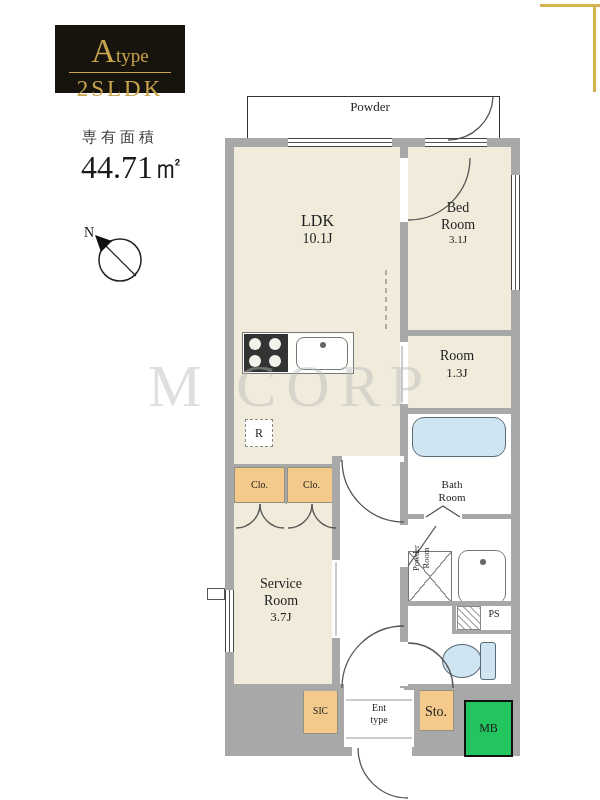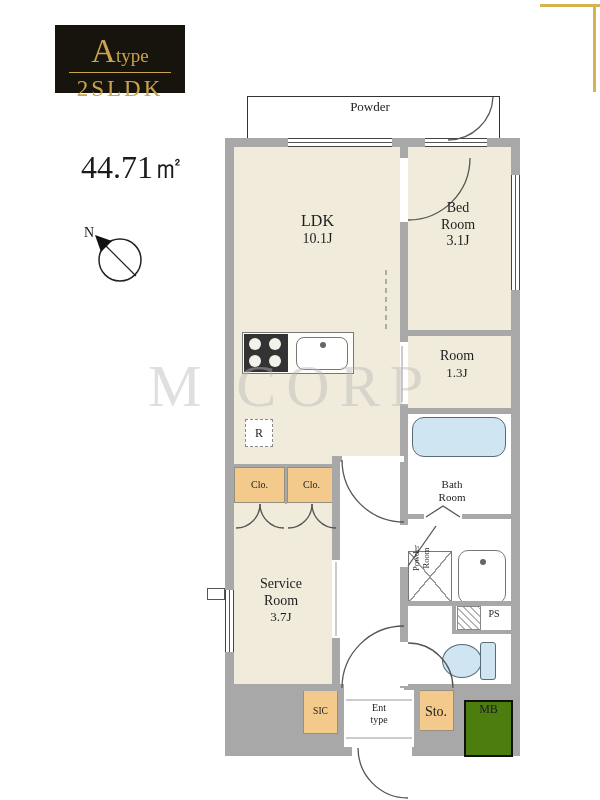--- a/index.html
+++ b/index.html
@@ -33,21 +33,21 @@
   .tbowl{border:1.5px solid #5a6b76;border-radius:50%;background:var(--blue,#cfe5f2)}
   .ttank{border:1.5px solid #5a6b76;border-radius:3px;background:var(--blue,#cfe5f2)}
   .hatch{border:1px solid #888;background:repeating-linear-gradient(45deg,#fff 0 4px,#b5b5b5 4px 5px);z-index:4}
   .sill{position:absolute;border:1px solid #555;background:#fff;z-index:4}
   .overlay{position:absolute;left:0;top:0;z-index:5;pointer-events:none}
   .overlay path{stroke:#555;stroke-width:1.3;fill:none}
   .overlay path.thin{stroke:#999;stroke-width:1}
   .overlay path.dash{stroke-dasharray:5 4;stroke-width:1.1;stroke:#777}
   .label{position:absolute;text-align:center;line-height:1.18;z-index:6}
   .rot{transform:rotate(-90deg)}
-  .mb-box{position:absolute;border:2px solid #111;background:#4d7c0f;display:flex;
+  .mb-box{position:absolute;border:2px solid #111;background:#22c55e;display:flex;align-items:center;
     justify-content:center;font-size:12px;z-index:7}
   .watermark{position:absolute;left:148px;top:352px;font-size:60px;letter-spacing:10px;color:#b9b9b9;
     opacity:.45;z-index:8;white-space:nowrap;pointer-events:none}
   .type-badge{position:absolute;left:55px;top:25px;width:130px;height:68px;background:var(--badge-bg,#17140d);
     color:var(--gold,#c9a44c);text-align:center;z-index:10}
   .type-line{margin-top:7px}
   .type-big{font-size:34px}
   .type-small{font-size:19px}
   .type-rule{width:102px;height:1px;background:var(--gold,#c9a44c);margin:2px auto 3px}
   .type-layout{font-size:23px;letter-spacing:3px}
@@ -68,20 +68,21 @@
   <div class="gold" style="left:593px;top:4px;width:3px;height:88px"></div>
 
   <div class="type-badge">
     <div class="type-line">
       <span class="type-big">A</span><span class="type-small">type</span>
     </div>
     <div class="type-rule"></div>
     <div class="type-layout">2SLDK</div>
   </div>
 
+  <div class="area-caption">専有面積</div>
   <div class="area-value">44.71㎡</div>
 
   <svg class="compass" width="72" height="72" viewBox="0 0 72 72">
     <circle cx="38" cy="38" r="21" fill="none" stroke="#222" stroke-width="1.5"></circle>
     <line x1="24" y1="24" x2="54" y2="54" stroke="#222" stroke-width="1.2"></line>
     <polygon points="13,13 30,19 19,30" fill="#111"></polygon>
     <text x="2" y="15">N</text>
   </svg>
 
   <div class="balcony-box" style="left:247px;top:96px;width:253px;height:46px"></div>
@@ -183,21 +184,21 @@
   <div class="label" style="left:300px;top:99px;width:140px;font-size:13px">Powder</div>
 
   <div class="label" style="left:270px;top:212px;width:95px;font-size:16px">
     <div>LDK</div>
     <div style="font-size:14px">10.1J</div>
   </div>
 
   <div class="label" style="left:415px;top:200px;width:86px;font-size:14px">
     <div>Bed</div>
     <div>Room</div>
-    <div style="font-size:14px">3.1J</div>
+    <div style="font-size:11px">3.1J</div>
   </div>
 
   <div class="label" style="left:414px;top:348px;width:86px;font-size:14px">
     <div>Room</div>
     <div style="font-size:13px">1.3J</div>
   </div>
 
   <div class="label" style="left:420px;top:478px;width:64px;font-size:11px">
     <div>Bath</div>
     <div>Room</div>

